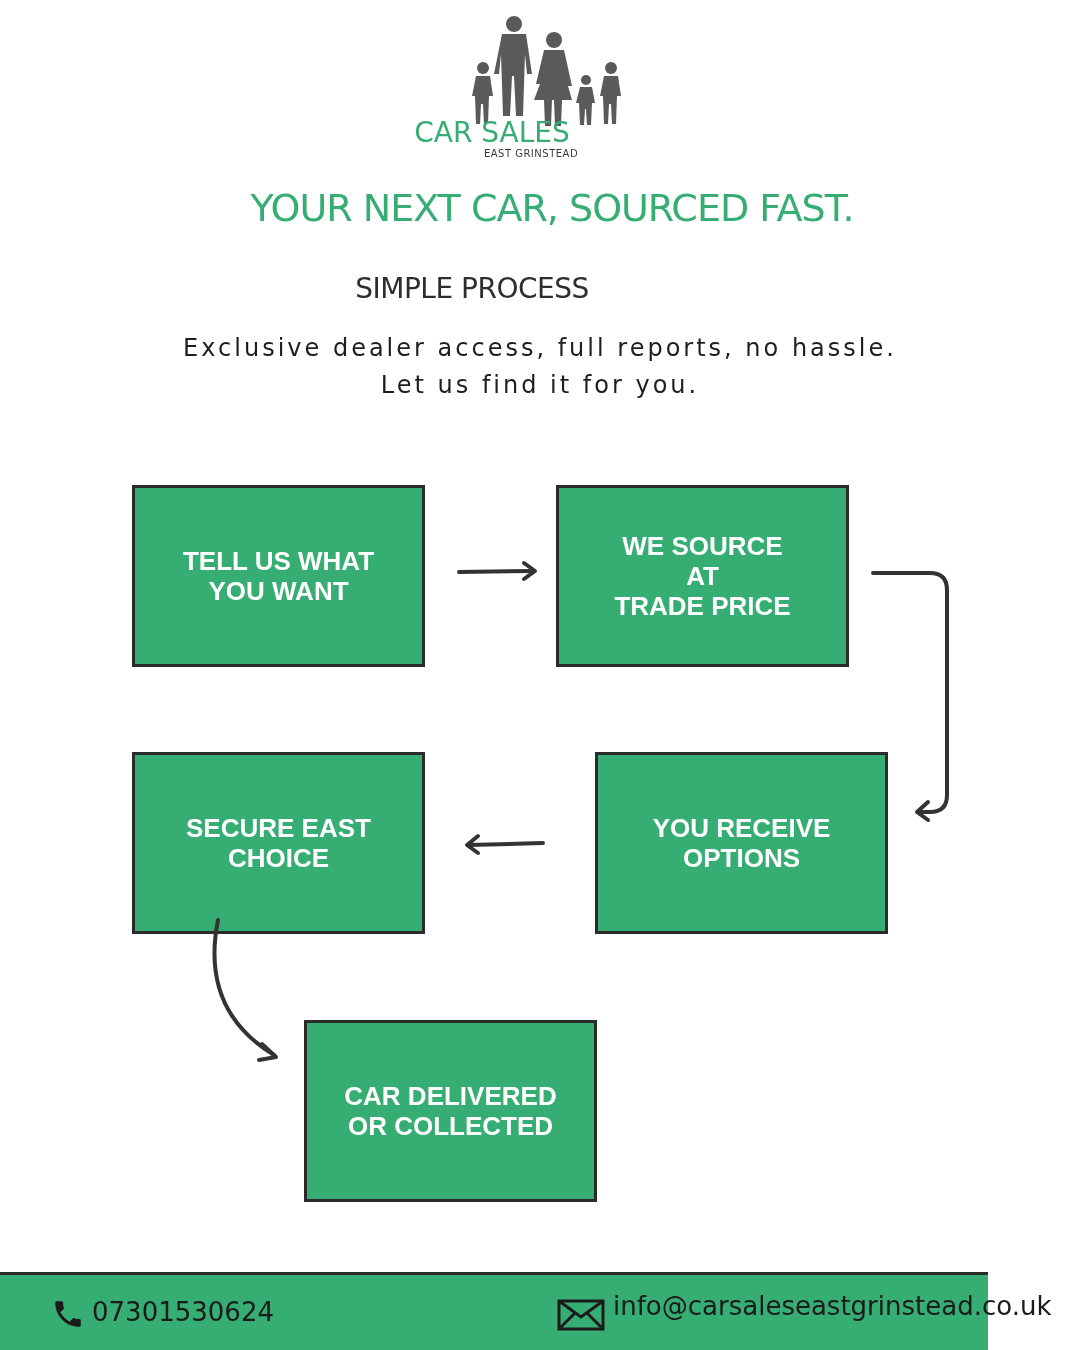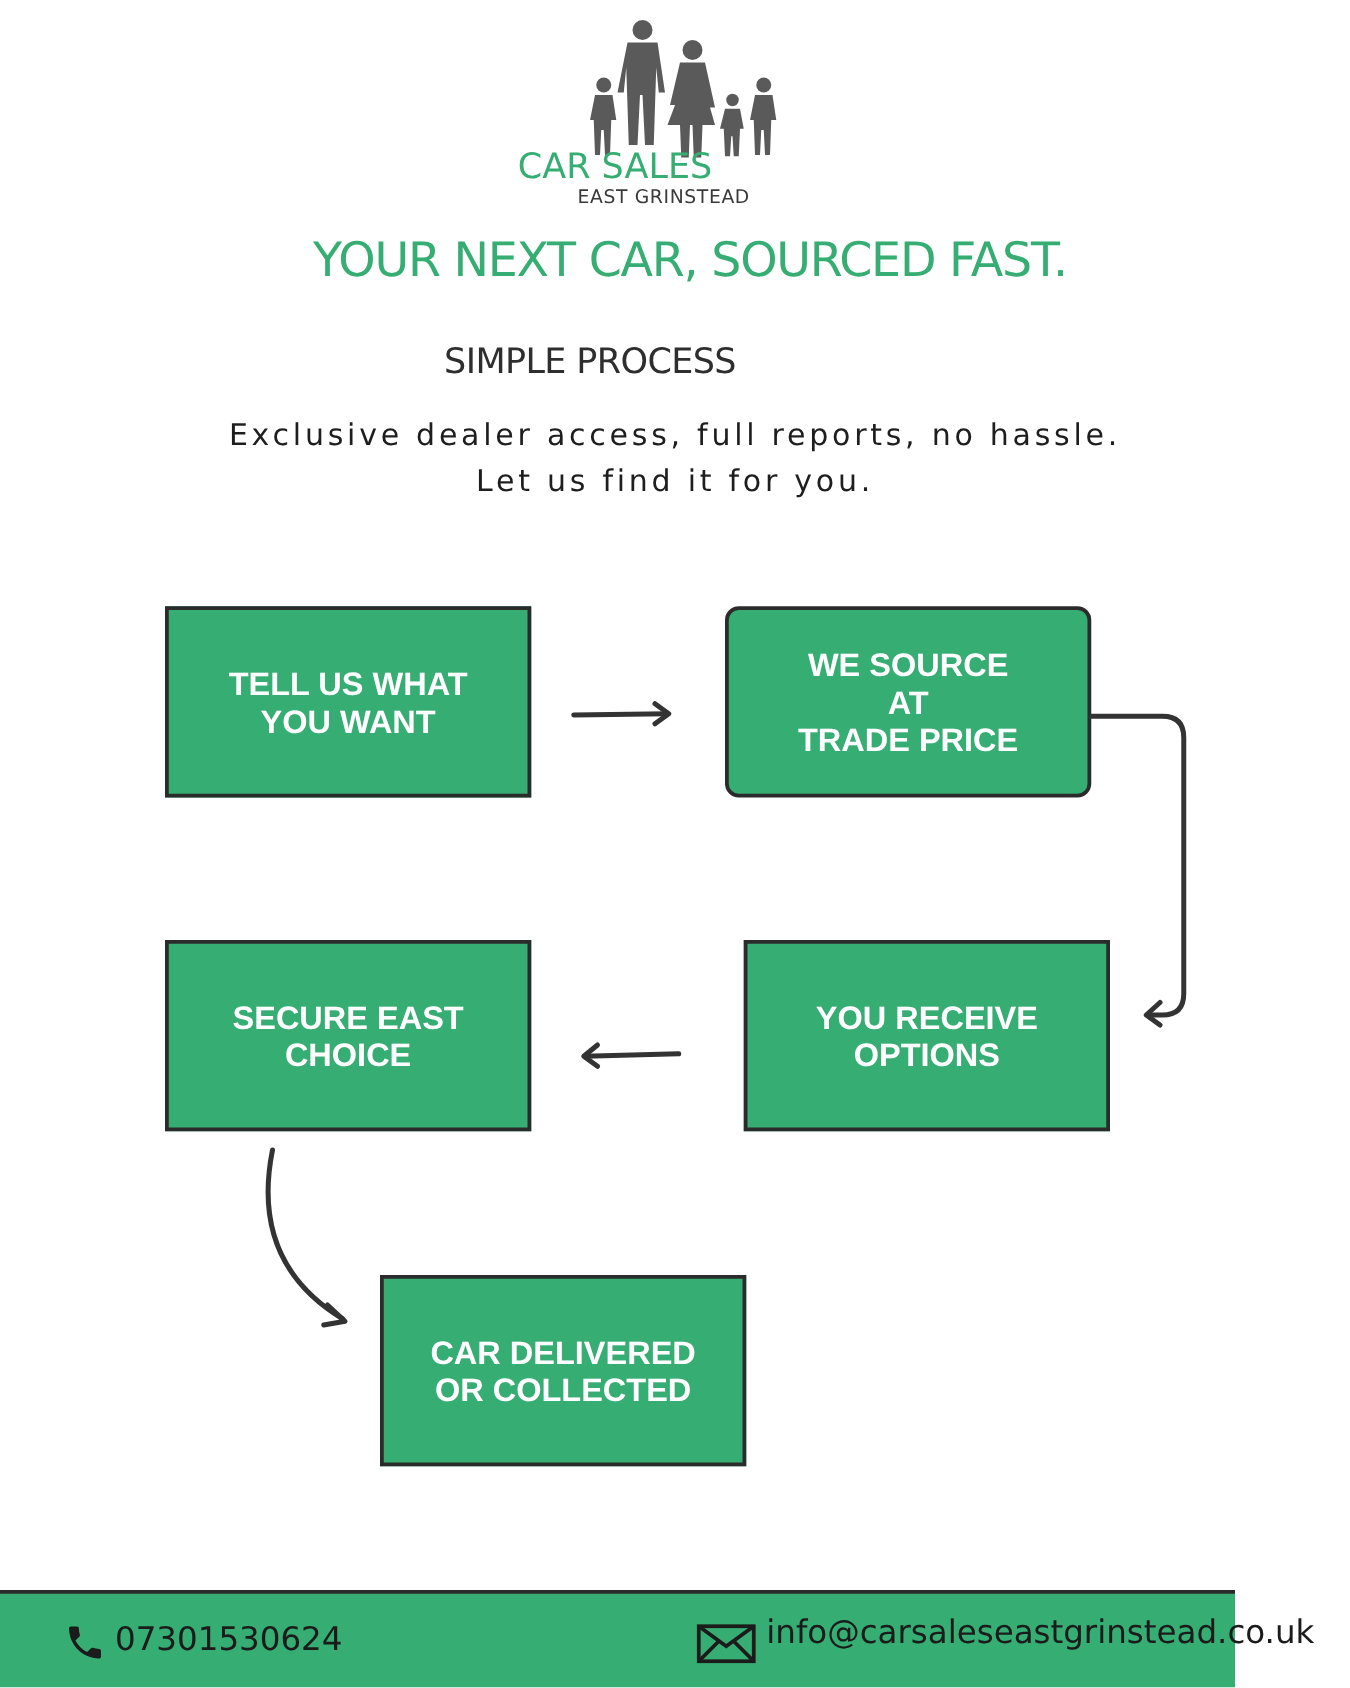--- a/index.html
+++ b/index.html
@@ -3,29 +3,29 @@
 <meta charset="utf-8">
 <style>
   html, body { margin:0; padding:0; }
   body { width:1080px; height:1350px; background:#ffffff; position:relative; overflow:hidden;
          font-family:"Liberation Sans", sans-serif; }
   .abs { position:absolute; }
   .logo { left:440px; top:10px; width:240px; height:155px; }
   .brand-title { left:0; width:984px; top:118px; text-align:center; color:#36ad72;
          font-family:"DejaVu Sans", sans-serif; font-size:28px; letter-spacing:0px; line-height:30px; font-weight:normal; }
   .brand-sub { left:0; width:1062px; top:148px; text-align:center; color:#3a3a3a;
-         font-family:"DejaVu Sans", sans-serif; font-size:15px; letter-spacing:0.5px; }
+         font-family:"DejaVu Sans", sans-serif; font-size:10px; letter-spacing:0.5px; }
   .headline { left:0; width:1080px; top:184px; text-align:center; color:#36ad72;
          font-family:"DejaVu Sans", sans-serif; font-size:38px; line-height:48px; letter-spacing:-1px;margin-left:12px; }
   .subhead { left:0; width:944px; top:272px; text-align:center; color:#2e2e2e;
          font-family:"DejaVu Sans", sans-serif; font-size:28px; letter-spacing:-0.5px; }
   .tagline { left:0; width:1080px; top:330px; text-align:center; color:#1e1e1e;
          font-family:"DejaVu Sans", sans-serif; font-size:24px; letter-spacing:3px; line-height:37px; }
   .step { background:#36ad72; border:3px solid #2b2b2b; box-sizing:border-box;
-          width:293px; height:153px; display:flex; align-items:center; justify-content:center; }
+          width:293px; height:182px; display:flex; align-items:center; justify-content:center; }
   .step-label { color:#ffffff; font-weight:bold; font-size:26px; line-height:30px; text-align:center;
           font-family:"Liberation Sans", sans-serif; white-space:pre-line; }
   .footer { left:0; top:1272px; width:988px; height:78px; background:#36ad72; border-top:3px solid #2b2b2b; box-sizing:border-box; }
   .contact { font-family:"DejaVu Sans", sans-serif; font-size:26px; color:#1b1b1b; }
   svg.arrows { left:0; top:0; }
 </style>
 </head>
 <body>
 
 <svg class="abs logo" viewBox="0 0 240 155">
@@ -55,21 +55,21 @@
 <div class="abs subhead">SIMPLE PROCESS</div>
 <div class="abs tagline">
   <div>Exclusive dealer access, full reports, no hassle.</div>
   <div>Let us find it for you.</div>
 </div>
 
 <div class="abs step" style="left:132px; top:485px;">
   <div class="step-label">TELL US WHAT
 YOU WANT</div>
 </div>
-<div class="abs step" style="left:580px; top:485px;border-radius:11px;">
+<div class="abs step" style="left:556px; top:485px;">
   <div class="step-label">WE SOURCE
 AT
 TRADE PRICE</div>
 </div>
 <div class="abs step" style="left:595px; top:752px;">
   <div class="step-label">YOU RECEIVE
 OPTIONS</div>
 </div>
 <div class="abs step" style="left:132px; top:752px;">
   <div class="step-label">SECURE EAST

